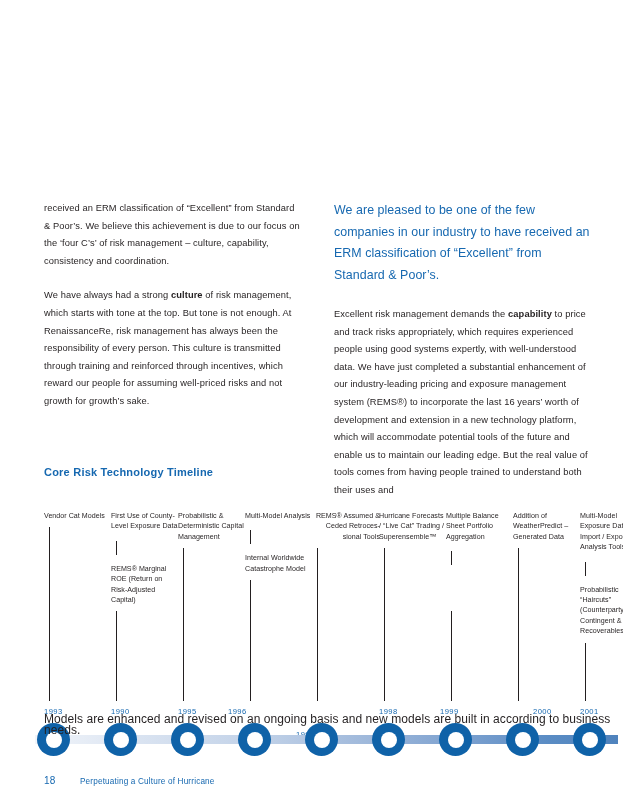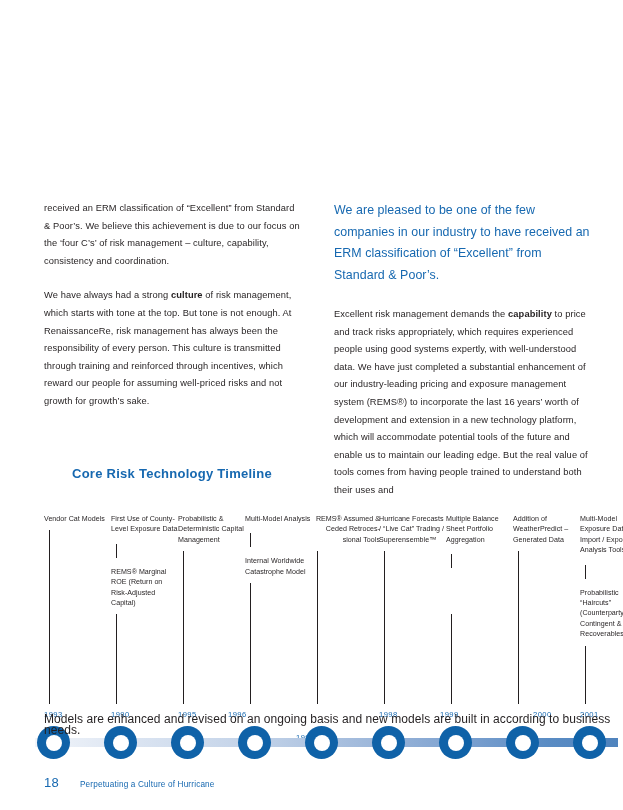--- a/index.html
+++ b/index.html
@@ -47,26 +47,25 @@
   }
 
   
   .timeline-block {
     position: absolute;
     left: 44px;
     top: 466px;
     width: 560px;
   }
   .timeline-title {
-    font-size: 13px;
+    font-size: 11px;
     font-weight: bold;
     color: #1668b0;
     letter-spacing: 0.02em;
     margin-bottom: 33px;
-    margin-left: 28px;
   }
 
   .track {
     position: relative;
     height: 200px;
     width: 560px;
   }
 
   .tcol {
     position: absolute;
@@ -146,21 +145,21 @@
 
   
   .footer {
     position: absolute;
     left: 44px;
     top: 775px;
     display: flex;
     align-items: baseline;
   }
   .folio {
-    font-size: 13px;
+    font-size: 10px;
     color: #1668b0;
     width: 36px;
     letter-spacing: 0.03em;
   }
   .footer-title {
     font-size: 8.2px;
     color: #1668b0;
     letter-spacing: 0.02em;
   }
 </style>

